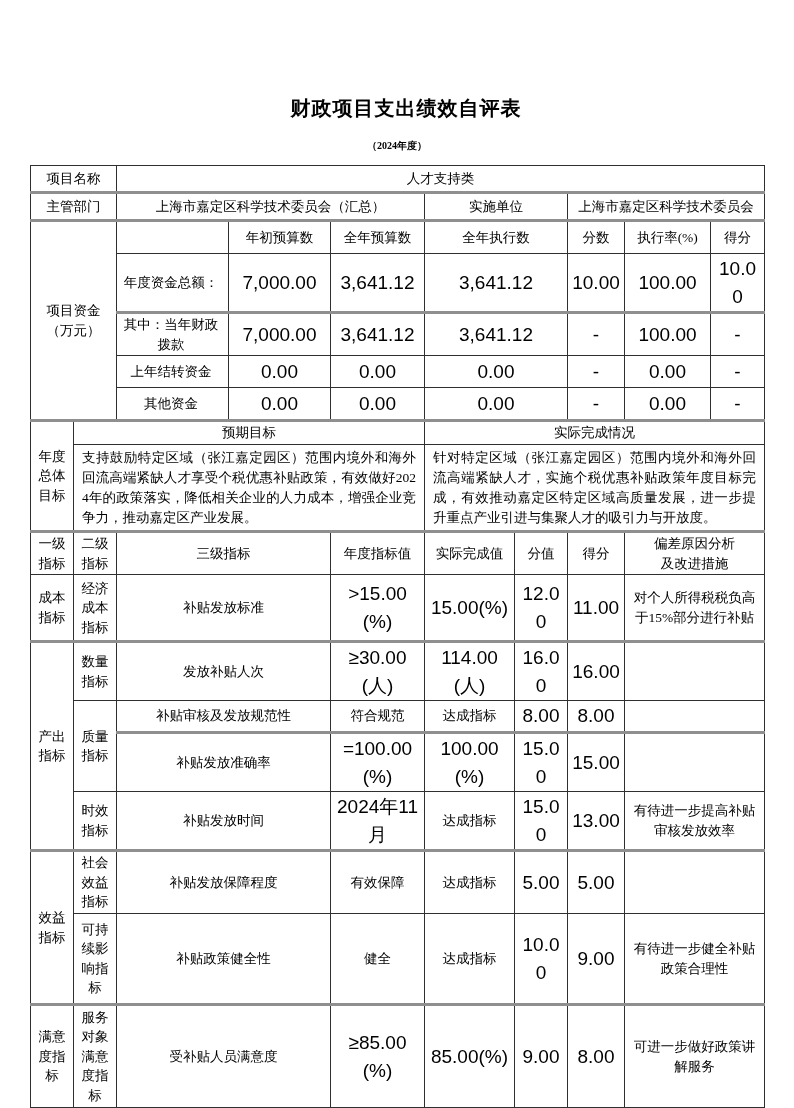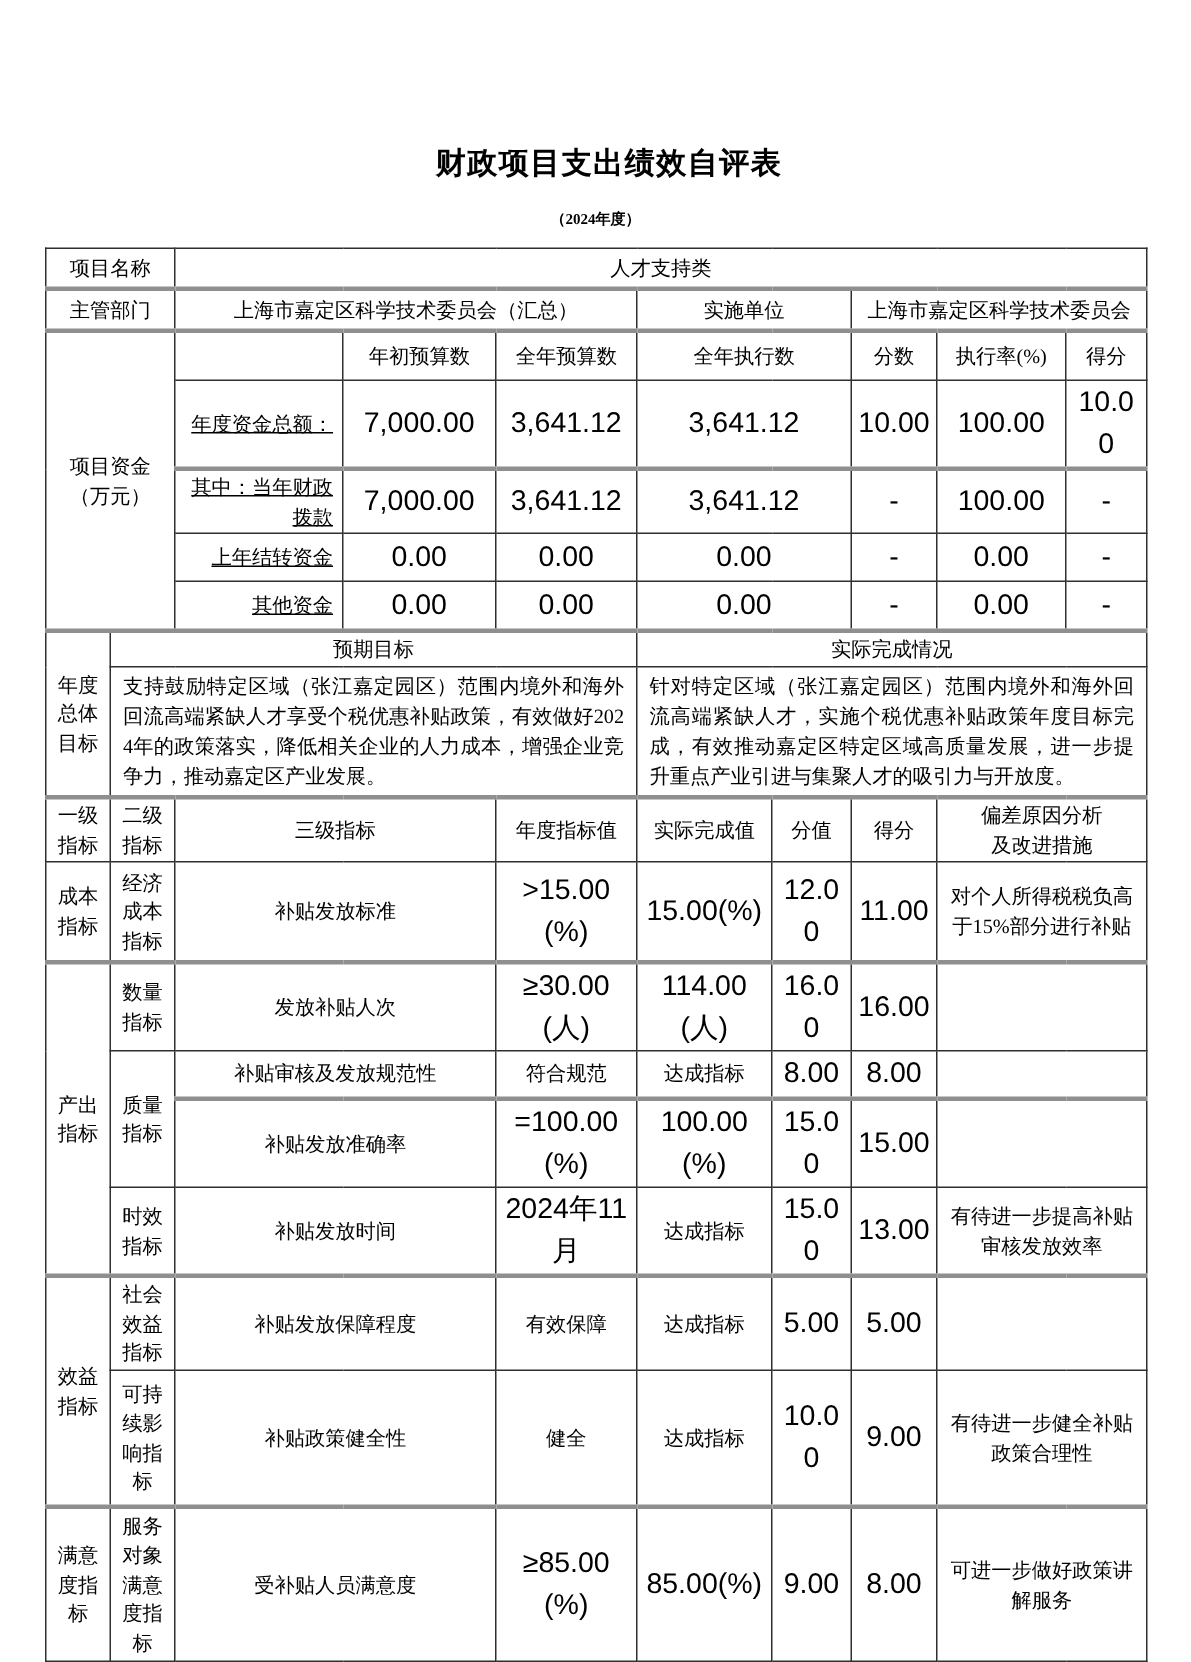--- a/index.html
+++ b/index.html
@@ -38,21 +38,21 @@
     vertical-align:middle;
     font-size:13.5px;
     line-height:1.45;
     padding:1px 3px;
     overflow:hidden;
     word-break:break-all;
   }
   tr.sep td{border-top:3px solid #8f8f8f;}
   .num{font-family:"Liberation Sans","DejaVu Sans",sans-serif;font-size:19px;}
   .pre{white-space:pre-line;}
-  .lab-r{text-align:right;padding-right:6px;text-decoration:underline;}
+  .lab-r{padding-right:6px;}
   .goal-text{
     text-align:justify;
     vertical-align:middle;
     padding:2px 8px;
     line-height:20px;
     font-size:13.5px;
   }
   .narrow{padding:1px 4px;}
   
   tr.r1 td{height:23px;} tr.r2 td{height:23px;}

